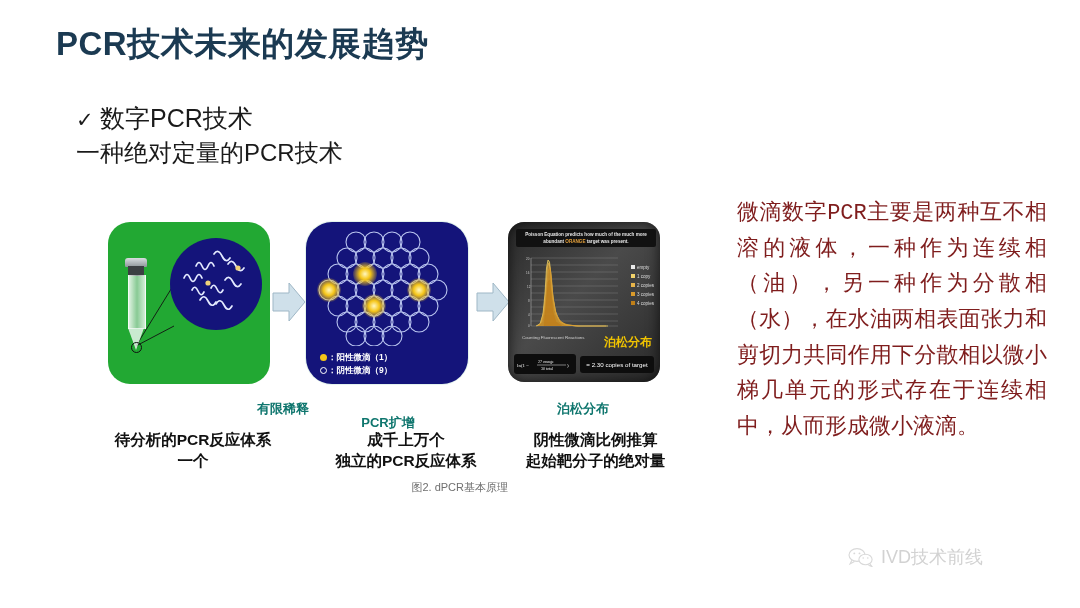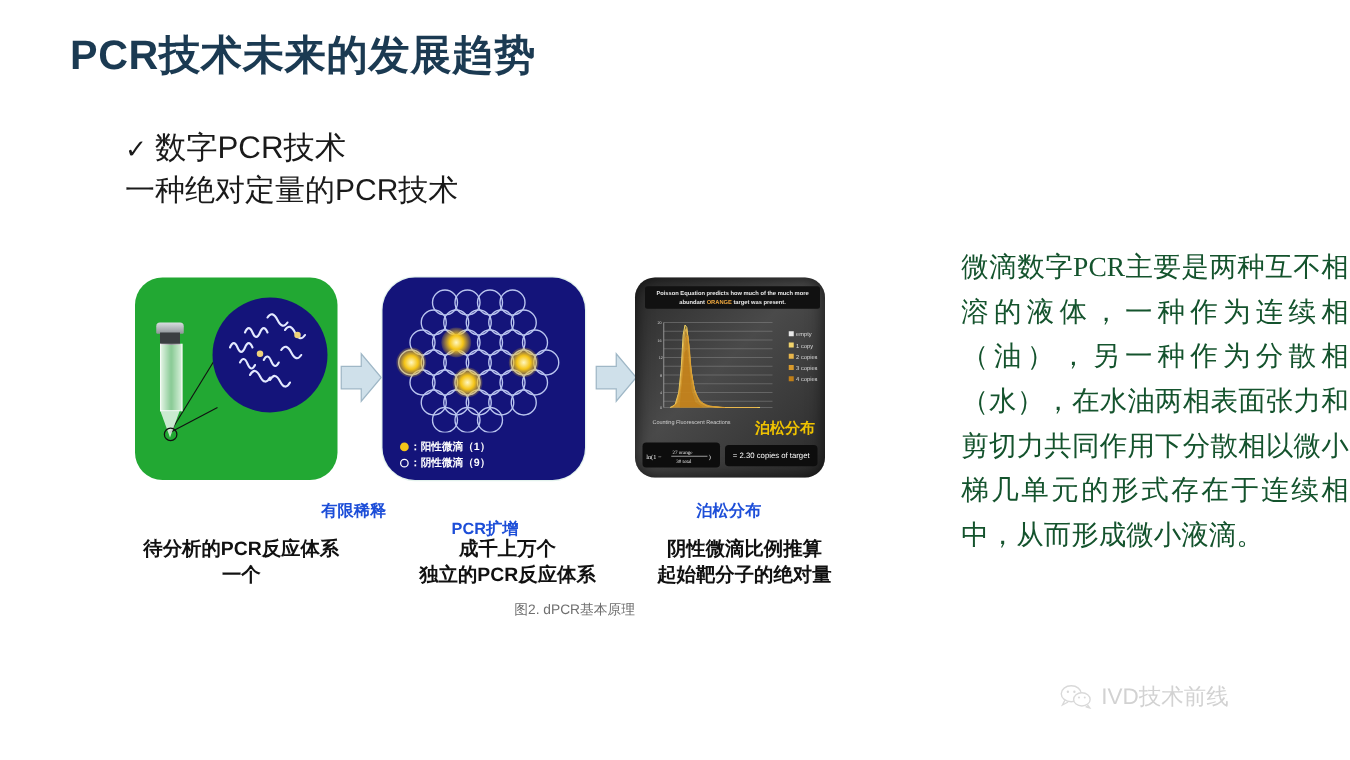--- a/index.html
+++ b/index.html
@@ -23,21 +23,21 @@
     font-size: 33px;
     font-weight: bold;
     color: #1b3a52;
     letter-spacing: 0.5px;
     white-space: nowrap;
   }
 
   
   #bullet-block {
     position: absolute;
-    left: 100px;
+    left: 76px;
     top: 103px;
     color: #1a1a1a;
   }
   #bullet-line-1 {
     font-size: 25px;
     white-space: nowrap;
     line-height: 1.25;
   }
   #check-icon {
     display: inline-block;
@@ -284,21 +284,21 @@
     font-size: 6.2px;
     display: flex;
     align-items: center;
     justify-content: center;
     white-space: nowrap;
   }
 
   
   .step-label {
     position: absolute;
-    color: #1d4ed8;
+    color: #0f766e;
     font-size: 13px;
     font-weight: bold;
     white-space: nowrap;
     text-align: center;
   }
   #step-label-1 { left: 140px; top: 178px; width: 110px; }
   #step-label-2 { left: 240px; top: 192px; width: 120px; }
   #step-label-3 { left: 430px; top: 178px; width: 130px; }
 
   .caption-block {
@@ -321,27 +321,27 @@
     width: 200px;
     text-align: right;
     color: #6f6f6f;
     font-size: 11px;
     white-space: nowrap;
   }
 
   
   #right-paragraph {
     position: absolute;
-    left: 769px;
+    left: 737px;
     top: 196px;
     width: 310px;
-    font-family: Liberation Serif, serif;
+    font-family: Liberation Mono, monospace;
     font-size: 22px;
     line-height: 1.62;
-    color: #14532d;
+    color: #7f1d1d;
     text-align: justify;
     text-justify: inter-ideograph;
   }
 
   
   #footer-watermark {
     position: absolute;
     left: 848px;
     top: 545px;
     display: flex;

